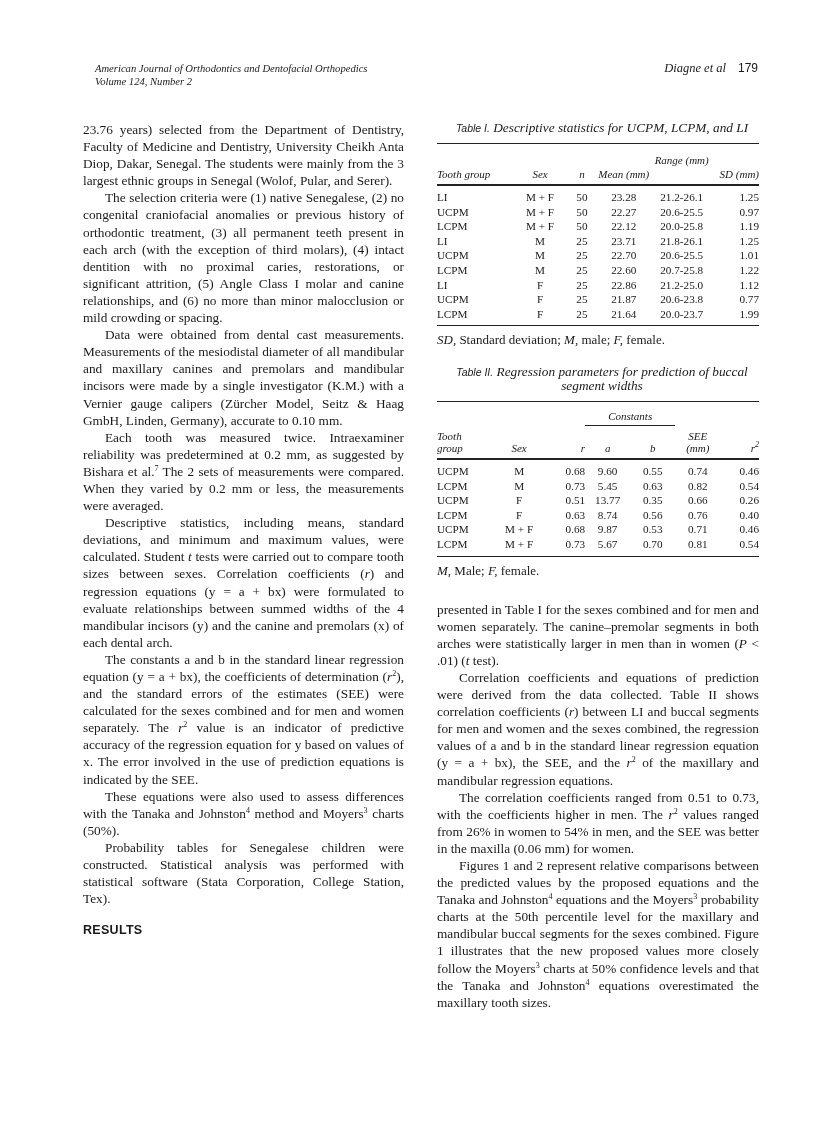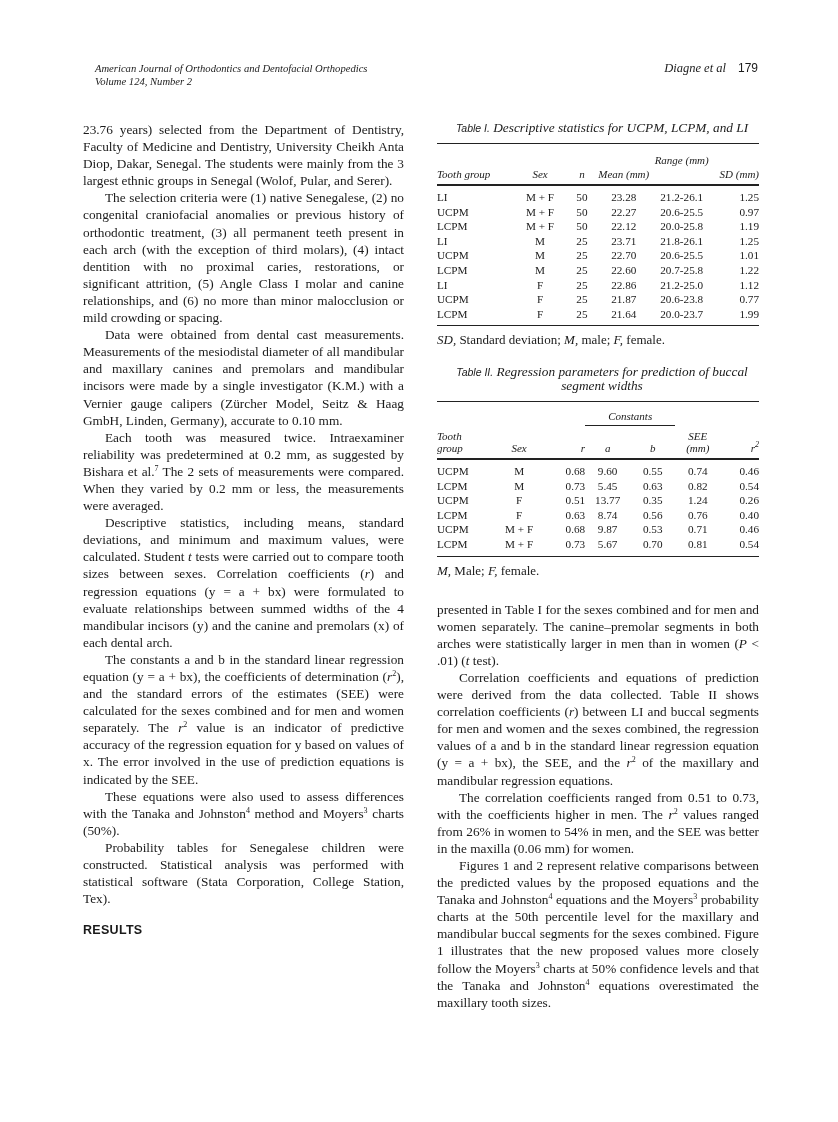--- a/index.html
+++ b/index.html
@@ -205,21 +205,21 @@
             <td class="c">0.63</td>
             <td class="c">0.82</td>
             <td class="r">0.54</td>
           </tr>
         <tr>
             <td class="l">UCPM</td>
             <td class="c">F</td>
             <td class="r">0.51</td>
             <td class="c">13.77</td>
             <td class="c">0.35</td>
-            <td class="c">1.24</td>
+            <td class="c">0.66</td>
             <td class="r">0.26</td>
           </tr>
         <tr>
             <td class="l">LCPM</td>
             <td class="c">F</td>
             <td class="r">0.63</td>
             <td class="c">8.74</td>
             <td class="c">0.56</td>
             <td class="c">0.76</td>
             <td class="r">0.40</td>

